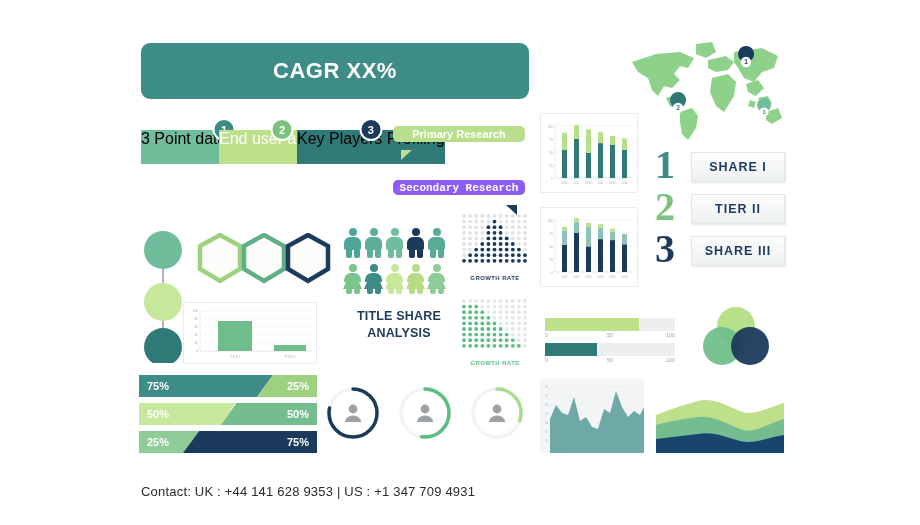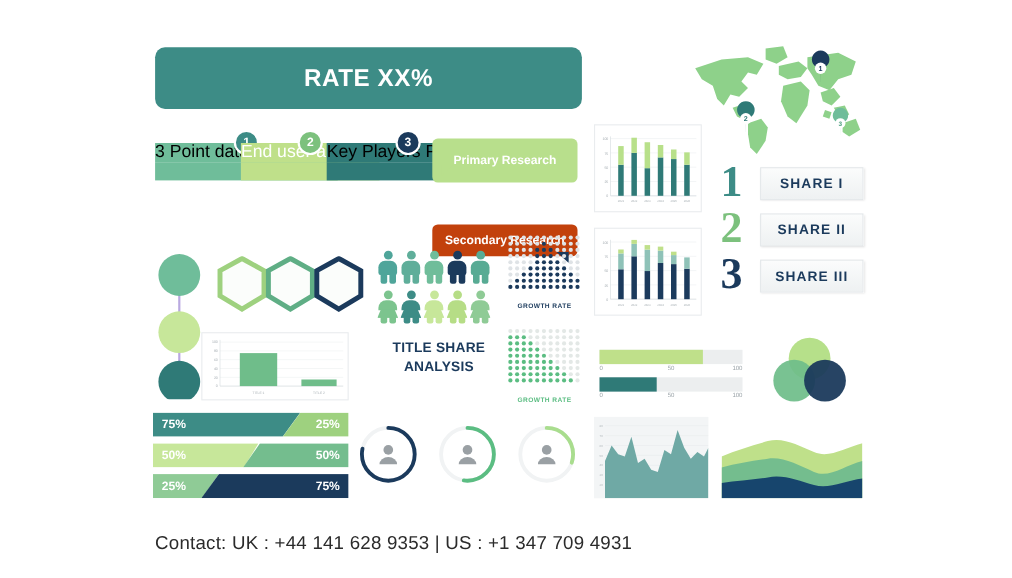--- a/index.html
+++ b/index.html
@@ -41,32 +41,32 @@
   .person .head{position:absolute;left:50%;transform:translateX(-50%);top:0;width:8px;height:8px;border-radius:50%;}
   .person .torso{position:absolute;left:0;top:9px;width:17px;height:13px;border-radius:6px 6px 2px 2px;}
   .person .leg{position:absolute;top:21px;width:6px;height:9px;}
   .person .leg.l{left:1.5px;border-radius:0 0 2px 2px;}
   .person .leg.r{right:1.5px;border-radius:0 0 2px 2px;}
   .person.f .torso{border-radius:7px 7px 0 0;width:17px;}
   .person.f .skirt{position:absolute;left:-1px;top:17px;width:19px;height:8px;
         clip-path:polygon(18% 0,82% 0,100% 100%,0 100%);}
 
   
-  #contact{left:141px;top:484px;font-size:17px;color:#2b2b2b;letter-spacing:.2px;}
+  #contact{left:141px;top:484px;font-size:13px;color:#2b2b2b;letter-spacing:.2px;}
   #logo-wrap{left:676px;top:479px;}
   #logo-name{font-size:17px;font-weight:bold;color:#5b2d8e;letter-spacing:-.3px;font-family:"DejaVu Sans",sans-serif;}
   #logo-tag{font-size:4.6px;color:#6b6b6b;letter-spacing:.6px;margin-top:1px;}
 </style>
 </head>
 <body>
 
 <div id="canvas">
 
   <div class="abs" id="cagr">
-    <span>RATE XX%</span>
+    <span>CAGR XX%</span>
   </div>
 
   <div class="abs" style="left:141px;top:130px;">
     <div style="position:relative;">
       <div class="badge" style="background:#3d8c86;">1</div>
       <div class="body" style="background:#6fbd9a;">3 Point data verification</div>
       <div class="tail" style="border-top:16px solid #6fbd9a;"></div>
     </div>
   </div>
 
@@ -79,26 +79,26 @@
   </div>
 
   <div class="abs" style="left:297px;top:130px;">
     <div style="position:relative;">
       <div class="badge" style="background:#1b3a5c;">3</div>
       <div class="body" style="background:#2f7a77;">Key Players Profiling</div>
       <div class="tail" style="border-top:16px solid #2f7a77;"></div>
     </div>
   </div>
 
-  <div class="abs bubble" style="left:393px;top:126px;width:132px;height:40px;background:#b8df8c;color:#ffffff;">
+  <div class="abs bubble" style="left:393px;top:126px;width:132px;height:16px;background:#b8df8c;color:#ffffff;">
     <span>Primary Research</span>
     <span class="bub-tail" style="left:8px;top:24px;border-left:0 solid transparent;border-right:11px solid transparent;border-top:10px solid #b8df8c;"></span>
   </div>
 
-  <div class="abs bubble" style="left:393px;top:164px;width:132px;height:29px;background:#c2410c;color:#ffffff;">
+  <div class="abs bubble" style="left:393px;top:164px;width:132px;height:15px;background:#8b5cf6;color:#ffffff;font-family:Liberation Mono, monospace;">
     <span>Secondary Research</span>
     <span class="bub-tail" style="right:8px;top:25px;border-right:0 solid transparent;border-left:11px solid transparent;border-top:10px solid #1b3a5c;"></span>
   </div>
 
   <div class="abs chartbox" style="left:540px;top:113px;width:96px;height:78px;">
     <svg width="96" height="78" viewBox="0 0 96 78">
       <g stroke="#edf0f2" stroke-width="0.6">
         <line x1="14" y1="12" x2="92" y2="12"></line>
           <line x1="14" y1="25" x2="92" y2="25"></line>
         <line x1="14" y1="38" x2="92" y2="38"></line>
@@ -233,21 +233,21 @@
   <div class="abs" style="left:655px;top:150px;width:135px;">
     <div class="tier">
       <div class="num" style="color:#3d8c86;">1</div>
       <div class="plate">
         <span>SHARE  I</span>
       </div>
     </div>
     <div class="tier" style="margin-top:8px;">
       <div class="num" style="color:#7cc17d;">2</div>
       <div class="plate">
-        <span>SHARE  II</span>
+        <span>TIER  II</span>
       </div>
     </div>
     <div class="tier" style="margin-top:8px;">
       <div class="num" style="color:#1b3a5c;">3</div>
       <div class="plate">
         <span>SHARE  III</span>
       </div>
     </div>
   </div>
 

